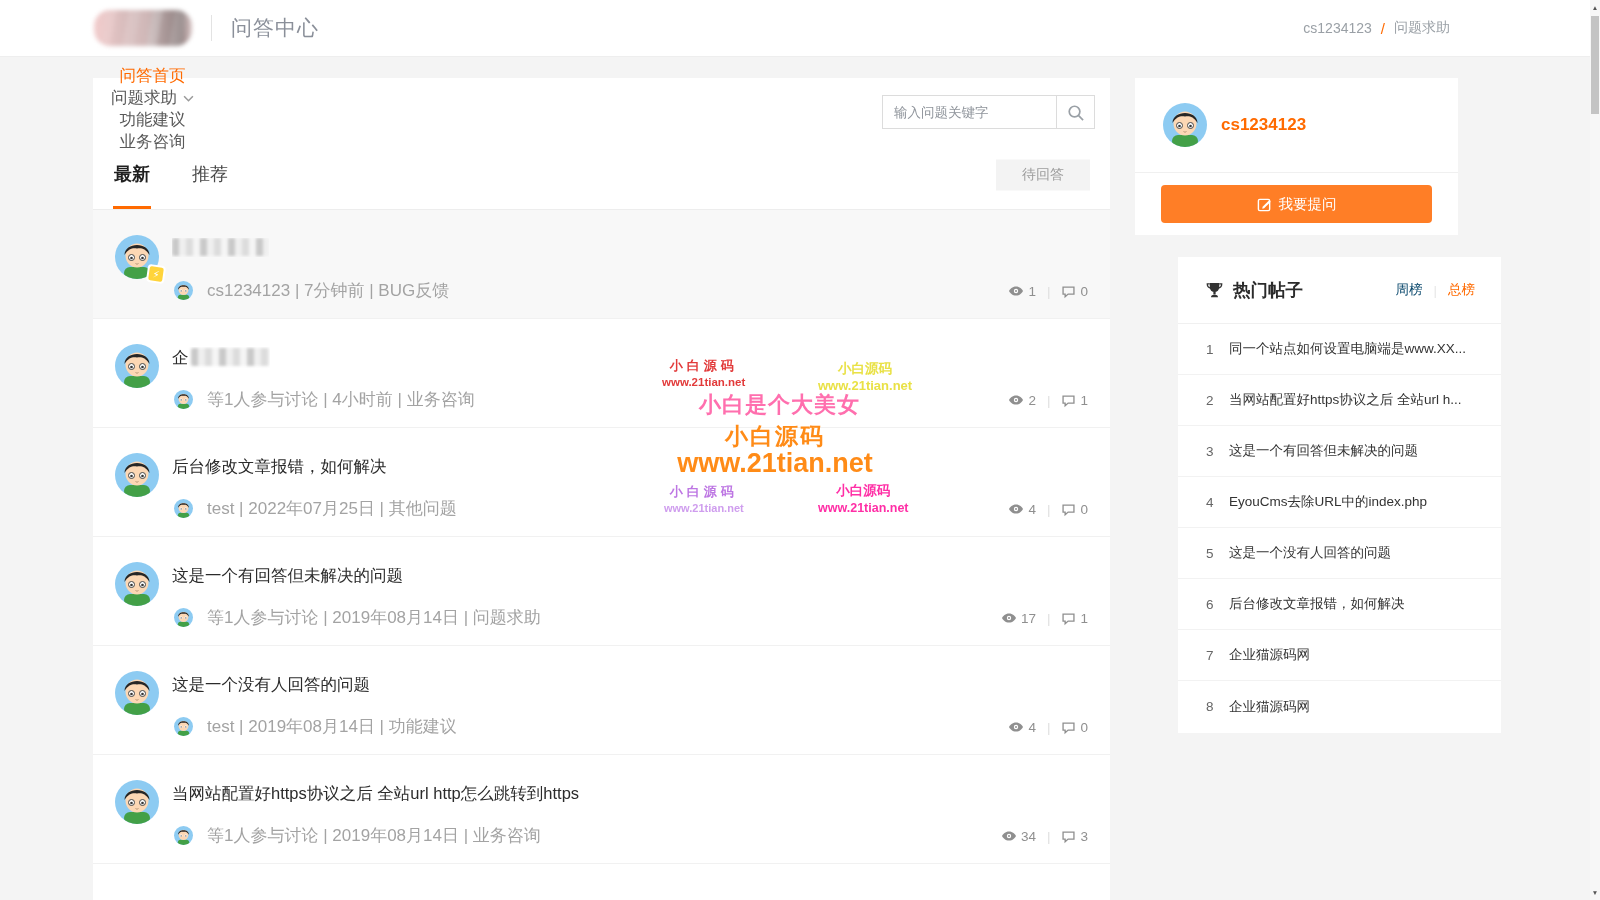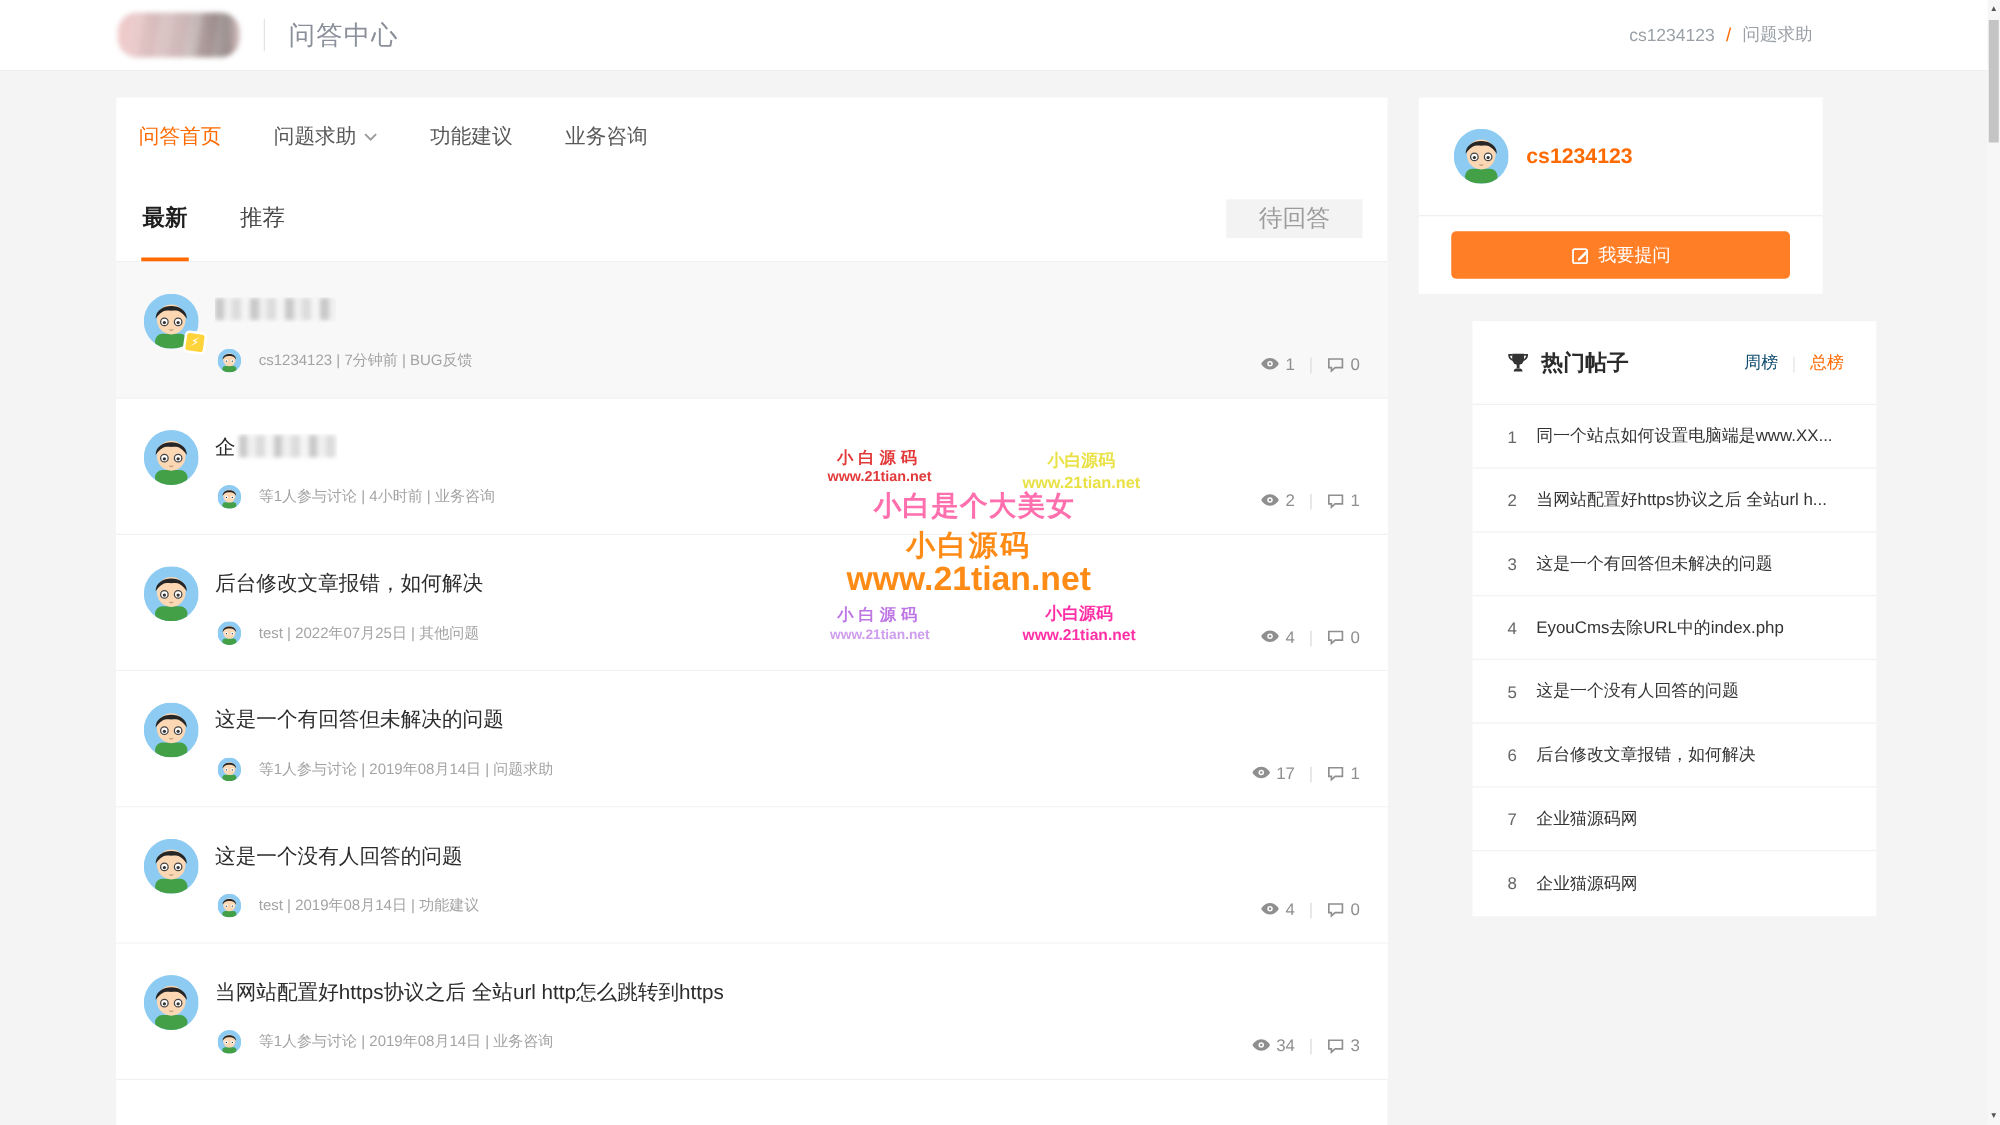--- a/index.html
+++ b/index.html
@@ -37,40 +37,40 @@
   .nav-item svg { margin-left:6px; }
   .search-group { position:absolute; right:15px; top:17px; display:flex; height:34px; }
   .search-input { width:174px; border:1px solid #dcdcdc; border-right:none; padding:0 11px; font-size:13.5px; color:#333; outline:none; font-family:inherit; }
   .search-input::placeholder { color:#8f949b; }
   .search-btn { width:39px; border:1px solid #dcdcdc; background:#fff; display:flex; align-items:center; justify-content:center; cursor:pointer; }
 
   .filter-row { height:70px; border-bottom:1px solid #ededed; display:flex; align-items:flex-end; padding:0 20px; position:relative; }
   .ftab { font-size:18px; color:#4a4a4a; margin-right:40px; padding:22px 1px 23px; position:relative; cursor:pointer; }
   .ftab.active { color:#1f1f1f; font-weight:bold; }
   .ftab.active::after { content:""; position:absolute; left:0; right:0; bottom:0; height:3px; background:#ff6a00; }
-  .pending-btn { position:absolute; right:20px; top:50%; transform:translateY(-50%); background:#f3f3f3; border:none; color:#9c9c9c; font-size:19px; height:31px; padding:0 26px; cursor:pointer; font-family:Liberation Mono, monospace; }
+  .pending-btn { position:absolute; right:20px; top:50%; transform:translateY(-50%); background:#f3f3f3; border:none; color:#9c9c9c; font-size:14px; height:31px; padding:0 26px; cursor:pointer; font-family:Liberation Mono, monospace; }
 
   
   .q-row { height:109px; border-bottom:1px solid #f1f1f1; position:relative; cursor:pointer; background:#fff; }
   .q-row.highlighted { background:#f8f8f8; }
   .q-avatar { position:absolute; left:22px; top:25px; width:44px; height:44px; }
   .q-avatar .av-img, .mini-avatar .av-img, .profile-avatar .av-img { width:100%; height:100%; border-radius:50%; overflow:hidden; display:block; }
   .av-img svg { display:block; }
   .q-badge { position:absolute; right:-6px; bottom:-4px; width:18px; height:18px; background:#ffd43b; border:2px solid #fff; border-radius:4px; transform:rotate(8deg); display:flex; align-items:center; justify-content:center; font-size:10px; color:#fff; }
   .q-title { position:absolute; left:79px; top:28px; font-size:16.5px; color:#2b2b2b; max-width:760px; white-space:nowrap; overflow:hidden; }
   .censor { display:inline-block; height:18px; border-radius:2px; vertical-align:-3px;
     background:
       repeating-linear-gradient(90deg,#c9c9c9 0 7px,#efefef 7px 14px,#dcdcdc 14px 21px,#f5f5f5 21px 28px),
       repeating-linear-gradient(0deg,rgba(255,255,255,.65) 0 5px,rgba(170,170,170,.4) 5px 10px);
     filter:blur(1.5px); }
   .censor-full { width:97px; }
   .censor-part { width:79px; margin-left:2px; }
   .q-meta-row { position:absolute; left:81px; top:69px; display:flex; align-items:center; }
   .mini-avatar { width:19px; height:19px; margin-right:14px; flex-shrink:0; }
-  .q-meta { font-size:12px; color:#a3a3a3; }
+  .q-meta { font-size:17px; color:#a3a3a3; }
   .q-stats { position:absolute; right:22px; top:73px; display:flex; align-items:center; color:#8f8f8f; font-size:13.5px; }
   .q-stats .icon { display:flex; margin-right:4px; }
   .stat-sep { margin:0 11px; color:#dedede; }
 
   
   .profile-card { position:absolute; left:1135px; top:78px; width:323px; height:157px; background:#fff; }
   .profile-top { height:95px; border-bottom:1px solid #f0f0f0; display:flex; align-items:center; padding:0 28px; }
   .profile-avatar { width:44px; height:44px; margin-right:14px; }
   .profile-name { color:#ff6a00; font-weight:bold; font-size:17px; }
   .ask-btn { margin:12px 26px 0; width:271px; height:38px; background:#ff7e26; color:#fff; border:none; border-radius:4px; font-size:14.5px; display:flex; align-items:center; justify-content:center; gap:7px; cursor:pointer; font-family:inherit; }
@@ -123,21 +123,21 @@
   </div>
   <div class="topbar-right">
     <span class="uname">cs1234123</span>
     <span class="slash">/</span>
     <span class="logout">问题求助</span>
   </div>
 </div>
 
 <div class="main-card">
   <div class="card-nav">
-    <div style="display:flex;align-items:center;">
+    <div style="display:flex;align-items:center;flex-direction:column;">
         <div class="nav-item active">
     <span>问答首页</span>
 
   </div>
         <div class="nav-item">
     <span>问题求助</span>
     <span style="display:flex;">
       <svg width="11" height="7" viewBox="0 0 10 6" fill="none" stroke="#9a9a9a" stroke-width="1.4">
               <path d="M1 1l4 4 4-4"></path>
             </svg>
@@ -145,20 +145,31 @@
   </div>
         <div class="nav-item">
     <span>功能建议</span>
 
   </div>
         <div class="nav-item">
     <span>业务咨询</span>
 
   </div>
       </div>
+    <div class="search-group">
+      <input class="search-input" type="text" placeholder="输入问题关键字" style="">
+      <button class="search-btn">
+        <span style="display:flex;">
+          <svg width="19" height="19" viewBox="0 0 20 20" fill="none" stroke="#9aa0a6" stroke-width="1.8">
+            <circle cx="9" cy="9" r="5.6"></circle>
+              <path d="M13.3 13.3L18 18"></path>
+          </svg>
+        </span>
+      </button>
+    </div>
   </div>
 
   <div class="filter-row">
     <div style="display:flex;align-items:flex-end;height:100%;">
         <div class="ftab active"><span>最新</span></div>
         <div class="ftab"><span>推荐</span></div>
       </div>
     <button class="pending-btn">待回答</button>
   </div>
 

